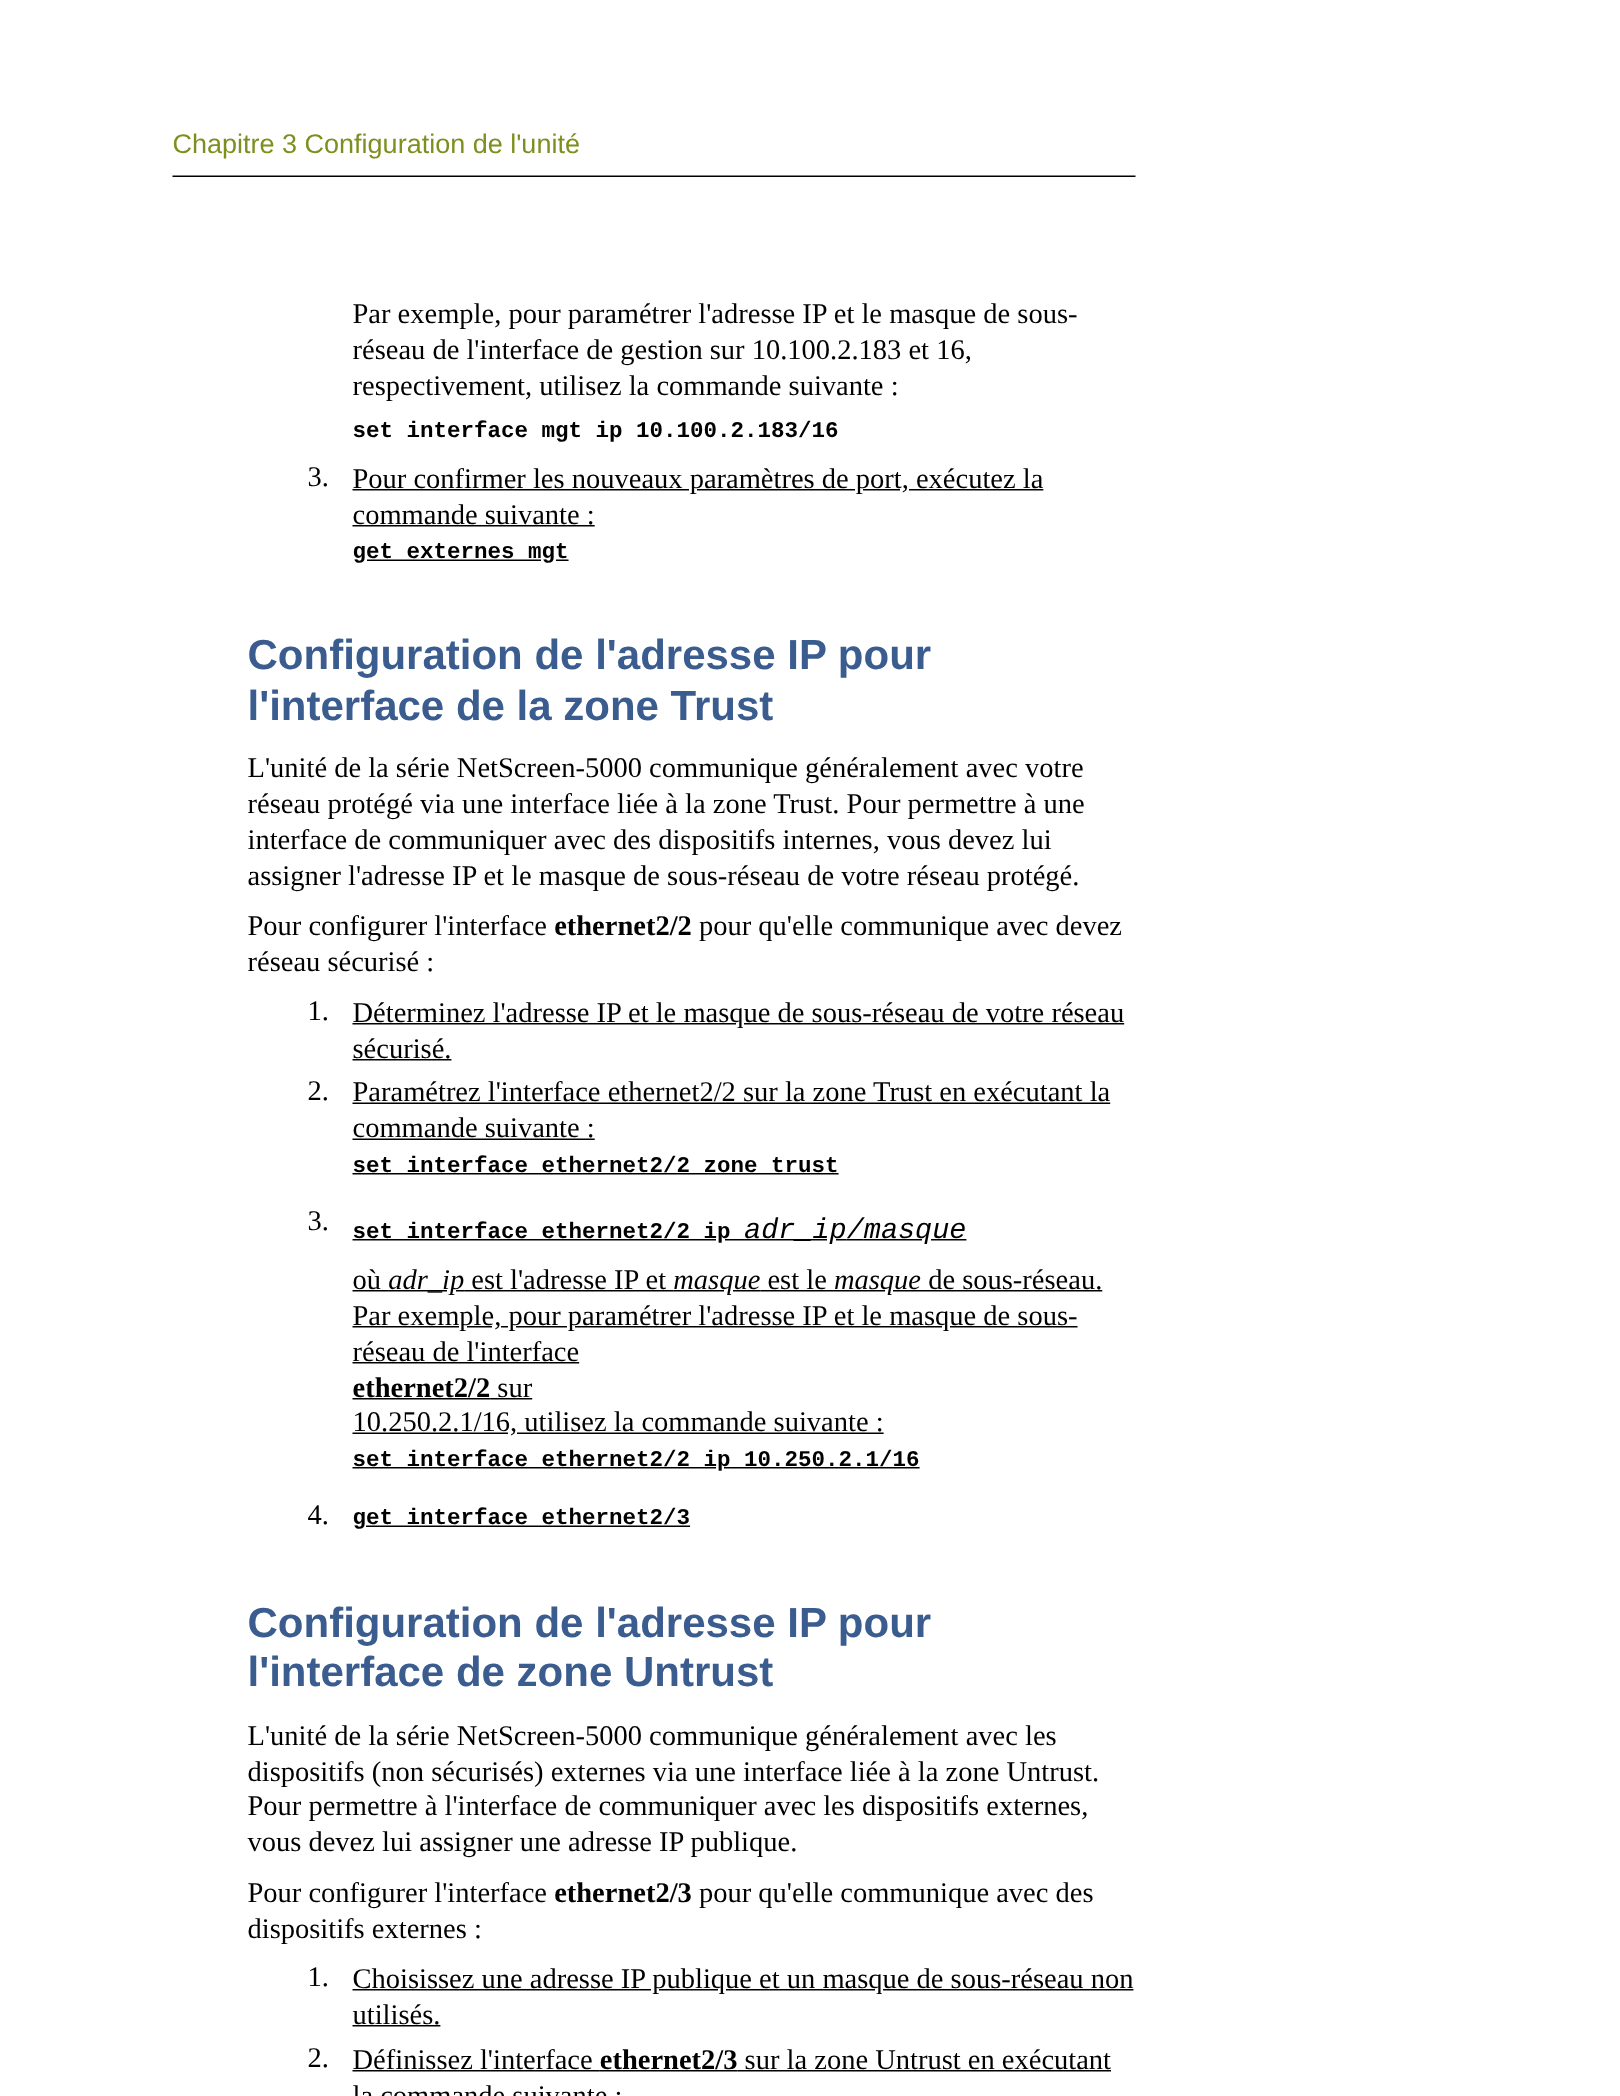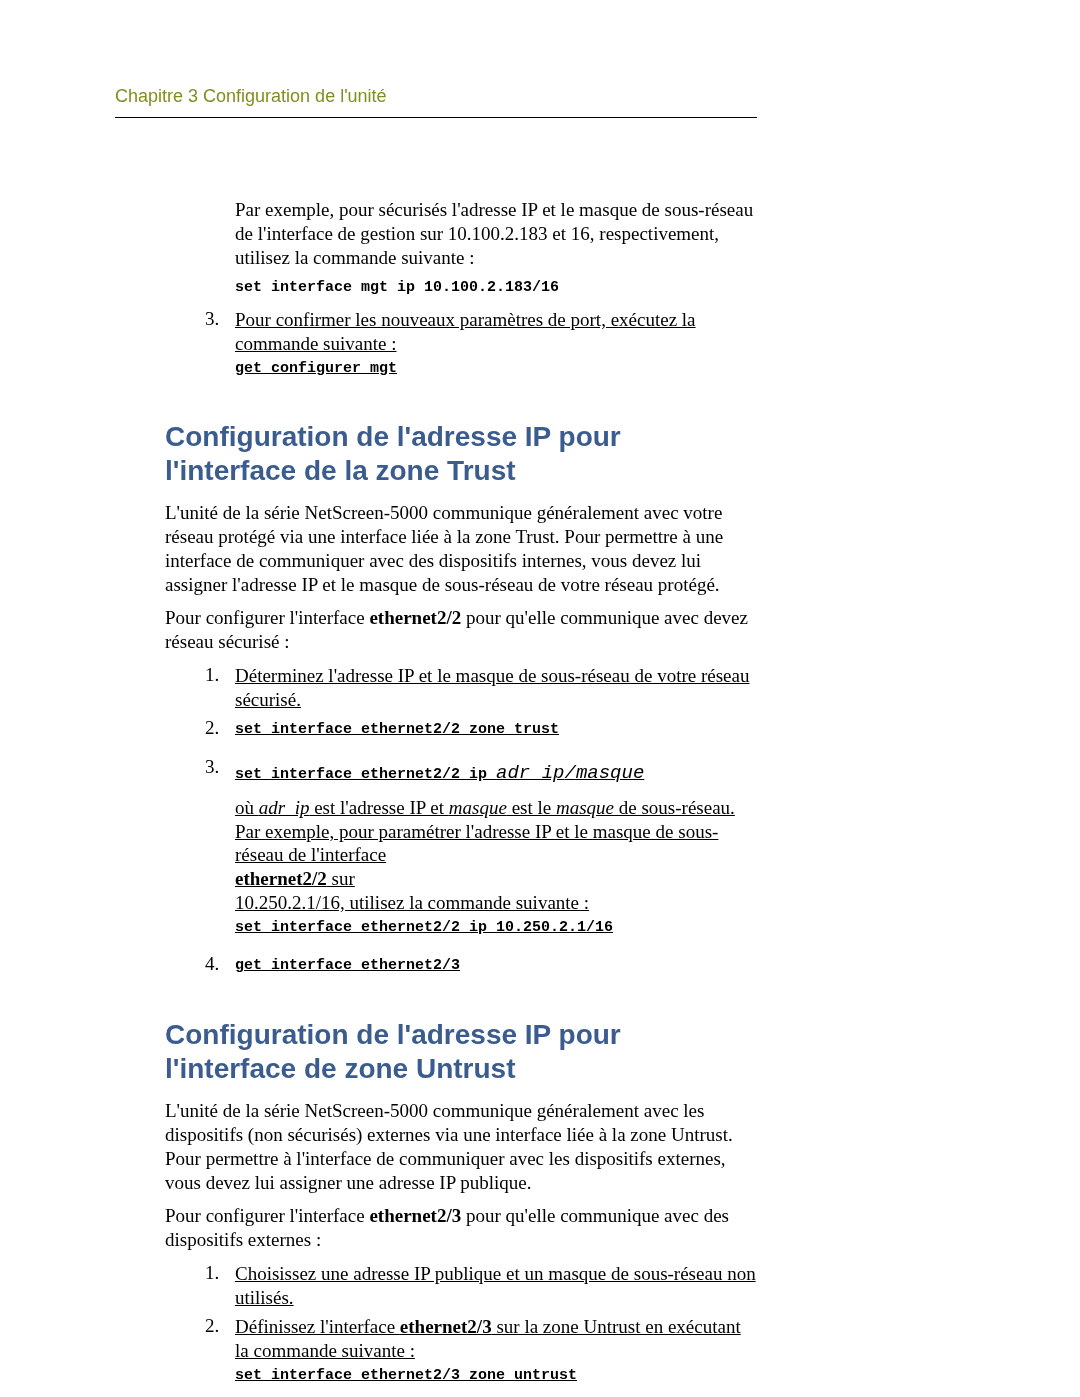--- a/index.html
+++ b/index.html
@@ -88,48 +88,49 @@
 </head>
 <body>
 
 <div class="page">
 
   <div class="running-head">Chapitre 3 Configuration de l'unité</div>
 
   <div class="content">
 
     <div class="para-indent">
-      <p>Par exemple, pour sécurisés l'adresse IP et le masque de sous-réseau de l'interface de gestion sur 10.100.2.183 et 16, respectivement, utilisez la commande suivante :</p>
+      <p>Par exemple, pour paramétrer l'adresse IP et le masque de sous-réseau de l'interface de gestion sur 10.100.2.183 et 16, respectivement, utilisez la commande suivante :</p>
       <p class="mono cmd-block">set interface mgt ip 10.100.2.183/16</p>
     </div>
 
     <div class="list">
       <div class="list-row">
         <div class="list-num">3.</div>
         <div class="list-body">
           <span>Pour confirmer les nouveaux paramètres de port, exécutez la commande suivante :</span>
-          <div class="mono cmd-block">get configurer mgt</div>
+          <div class="mono cmd-block">get externes mgt</div>
         </div>
       </div>
     </div>
 
     <h2 class="section">Configuration de l'adresse IP pour l'interface de la zone Trust</h2>
     <p>L'unité de la série NetScreen-5000 communique généralement avec votre réseau protégé via une interface liée à la zone Trust. Pour permettre à une interface de communiquer avec des dispositifs internes, vous devez lui assigner l'adresse IP et le masque de sous-réseau de votre réseau protégé.</p>
     <p>
       <span>Pour configurer l'interface </span><span class="bold">ethernet2/2</span><span> pour qu'elle communique avec devez réseau sécurisé :</span>
     </p>
 
     <div class="list">
       <div class="list-row">
         <div class="list-num">1.</div>
         <div class="list-body">Déterminez l'adresse IP et le masque de sous-réseau de votre réseau sécurisé.</div>
       </div>
       <div class="list-row">
         <div class="list-num">2.</div>
         <div class="list-body">
+          <span>Paramétrez l'interface ethernet2/2 sur la zone Trust en exécutant la commande suivante :</span>
           <div class="mono cmd-block">set interface ethernet2/2 zone trust</div>
         </div>
       </div>
       <div class="list-row">
         <div class="list-num">3.</div>
         <div class="list-body">
           <div class="cmd-block">
             <span class="mono">set interface ethernet2/2 ip </span><span class="mono-italic">adr_ip</span><span class="mono-italic">/</span><span class="mono-italic">masque</span>
           </div>
           <div>

